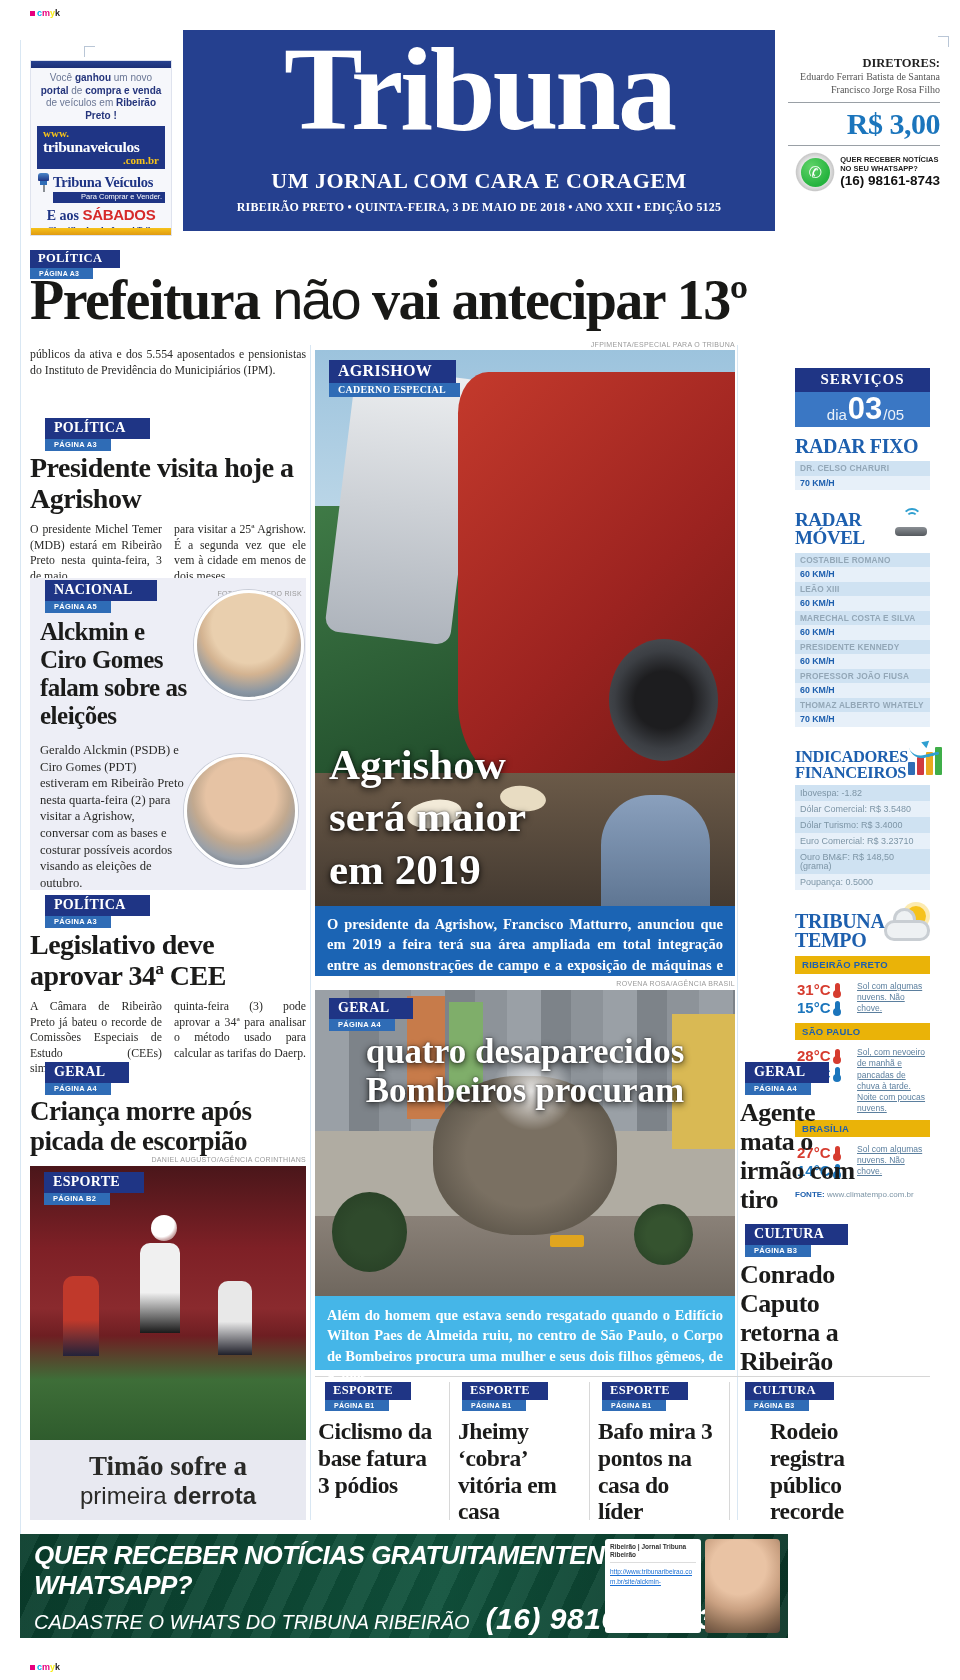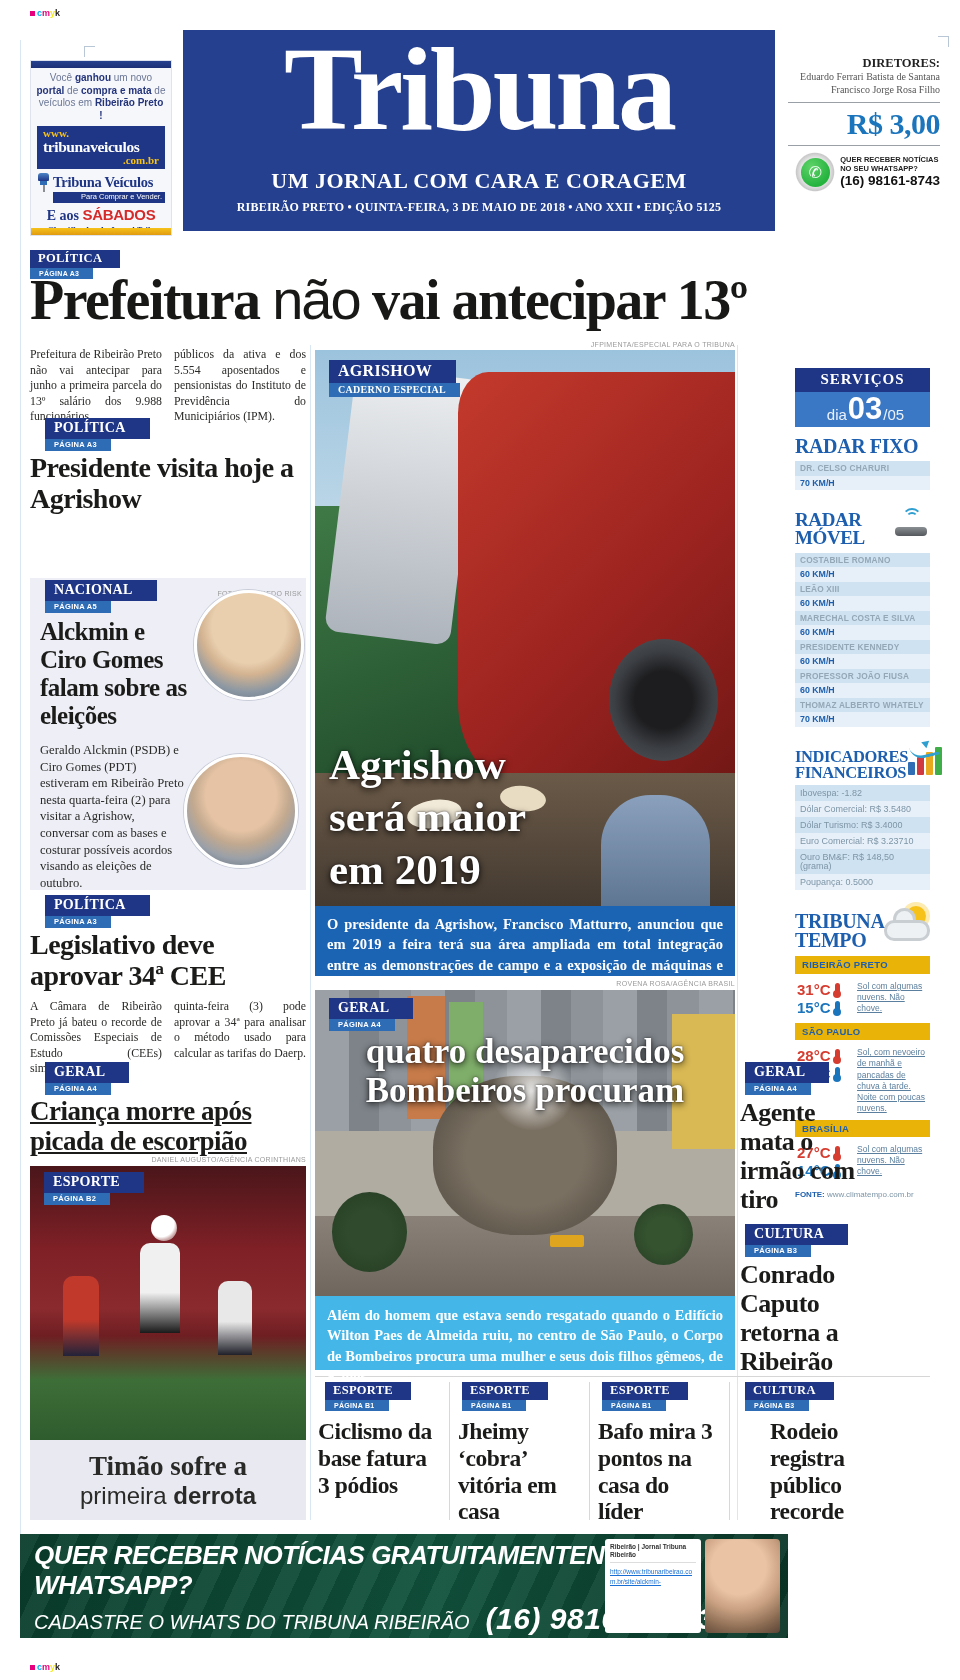--- a/index.html
+++ b/index.html
@@ -158,21 +158,21 @@
   <div class="vguide" style="left:20px;top:40px;height:1590px;"></div>
   <div class="vguide" style="left:310px;top:345px;height:1175px;"></div>
   <div class="vguide" style="left:737px;top:345px;height:1175px;"></div>
   <div class="vguide" style="left:449px;top:1382px;height:138px;background:#d8d8d8;"></div>
   <div class="vguide" style="left:589px;top:1382px;height:138px;background:#d8d8d8;"></div>
   <div class="vguide" style="left:729px;top:1382px;height:138px;background:#d8d8d8;"></div>
   <div class="hrule" style="left:315px;top:1376px;width:615px;"></div>
 
   <div class="ad">
     <div class="ad-topbar"></div>
-    <div class="ad-intro"><span>Você </span><b>ganhou</b><span> um novo </span><b>portal</b><span> de </span><b>compra e mata</b><span> de veículos em </span><b>Ribeirão Preto !</b></div>
+    <div class="ad-intro"><span>Você </span><b>ganhou</b><span> um novo </span><b>portal</b><span> de </span><b>compra e venda</b><span> de veículos em </span><b>Ribeirão Preto !</b></div>
     <div class="ad-url">
       <span class="u1">www.</span>
       <span class="u2">tribunaveiculos</span>
       <span class="u3">.com.br</span>
     </div>
     <div class="ad-brandrow">
       <div class="pushpin">
           <span class="head"></span>
           <span class="mid"></span>
           <span class="tip"></span>
@@ -211,29 +211,32 @@
       </div>
     </div>
   </div>
 
   <div class="badge sm" style="left:30px;top:250px;">
     <span class="kbar">POLÍTICA</span>
     <span class="pbar">PÁGINA A3</span>
   </div>
   <div class="lead-h"><span>Prefeitura </span><span class="sans">não</span><span> vai antecipar 13º</span></div>
   <div class="cols abs" style="left:30px;top:347px;width:276px;">
-    <div class="col">Prefeitura de Ribeirão Preto não vai antecipar para junho a primeira parcela do 13º salário dos 9.988 funcionários</div>
     <div class="col">públicos da ativa e dos 5.554 aposentados e pensionistas do Instituto de Previdência do Municipiários (IPM).</div>
   </div>
 
   <div class="badge" style="left:45px;top:418px;">
     <span class="kbar">POLÍTICA</span>
     <span class="pbar">PÁGINA A3</span>
   </div>
   <div class="h2 abs" style="left:30px;top:452px;width:276px;">Presidente visita hoje a Agrishow</div>
+  <div class="cols abs" style="left:30px;top:522px;width:276px;">
+    <div class="col">O presidente Michel Temer (MDB) estará em Ribeirão Preto nesta quinta-feira, 3 de maio,</div>
+    <div class="col">para visitar a 25ª Agrishow. É a segunda vez que ele vem à cidade em menos de dois meses.</div>
+  </div>
 
   <div class="nacional">
     <div class="badge" style="left:15px;top:2px;">
       <span class="kbar">NACIONAL</span>
       <span class="pbar">PÁGINA A5</span>
     </div>
     <div class="credit abs" style="right:4px;top:12px;width:120px;">FOTOS: ALFREDO RISK</div>
     <div class="h2 abs" style="left:10px;top:40px;width:150px;font-size:25px;">Alckmin e Ciro Gomes falam sobre as eleições</div>
     <div class="abs" style="left:10px;top:164px;width:146px;font:12.6px/1.32 'Liberation Serif',serif;color:#2a2a28;">Geraldo Alckmin (PSDB) e Ciro Gomes (PDT) estiveram em Ribeirão Preto nesta quarta-feira (2) para visitar a Agrishow, conversar com as bases e costurar possíveis acordos visando as eleições de outubro.</div>
     <div class="circ" style="right:2px;top:12px;width:104px;height:104px;background:radial-gradient(circle at 50% 32%,#e9cfae 0 42%,#d3b391 55%,#8b97a3 75%,#5c6875 100%);"></div>
@@ -270,21 +273,21 @@
   <div class="h2 abs" style="left:30px;top:929px;width:276px;">Legislativo deve aprovar 34ª CEE</div>
   <div class="cols abs" style="left:30px;top:999px;width:276px;">
     <div class="col">A Câmara de Ribeirão Preto já bateu o recorde de Comissões Especiais de Estudo (CEEs) simultâneas, e nesta</div>
     <div class="col">quinta-feira (3) pode aprovar a 34ª para analisar o método usado para calcular as tarifas do Daerp.</div>
   </div>
 
   <div class="badge" style="left:45px;top:1062px;">
     <span class="kbar">GERAL</span>
     <span class="pbar">PÁGINA A4</span>
   </div>
-  <div class="h2 abs" style="left:30px;top:1096px;width:276px;font-size:27px;text-decoration:underline;">Criança morre após picada de escorpião</div>
+  <div class="h2 abs" style="left:30px;top:1096px;width:276px;font-size:27px;">Criança morre após picada de escorpião</div>
   <div class="credit abs" style="left:30px;top:1156px;width:276px;">DANIEL AUGUSTO/AGÊNCIA CORINTHIANS</div>
 
   <div class="photo" style="left:30px;top:1166px;width:276px;height:274px;background:linear-gradient(180deg,#4a161a 0%,#7e2026 30%,#8a2a2e 52%,#6e1e22 62%,#3e6e38 78%,#2f5c2d 100%);">
     <div class="abs" style="left:44%;top:18%;width:26px;height:26px;border-radius:50%;background:radial-gradient(circle at 40% 35%,#fff 55%,#caa 70%,#866 100%);"></div>
     <div class="abs" style="left:40%;top:28%;width:40px;height:90px;background:linear-gradient(#f0f0f0 55%,#1a1a1a 100%);border-radius:10px 10px 0 0;"></div>
     <div class="abs" style="left:12%;top:40%;width:36px;height:80px;background:linear-gradient(#c0392b 55%,#23233a 100%);border-radius:10px 10px 0 0;"></div>
     <div class="abs" style="left:68%;top:42%;width:34px;height:74px;background:linear-gradient(#e8e8e8 55%,#20202a 100%);border-radius:10px 10px 0 0;"></div>
     <div class="badge abs" style="left:14px;top:6px;">
       <span class="kbar">ESPORTE</span>
       <span class="pbar">PÁGINA B2</span>

